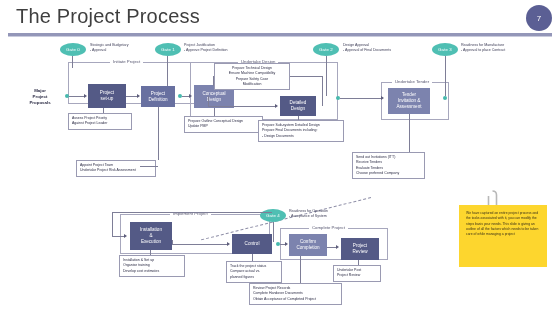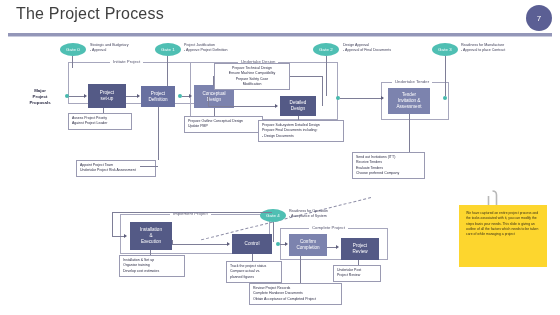--- a/index.html
+++ b/index.html
@@ -8,21 +8,21 @@
     font-family: "Liberation Sans", sans-serif;
     background:#ffffff;
     position:relative;
     overflow:hidden;
   }
   #slide { position:absolute; inset:0; background:#fff; }
 
   
   .title {
     position:absolute; left:16px; top:5px;
-    font-size:16px; color:#3f3f3f; letter-spacing:.2px;
+    font-size:20px; color:#3f3f3f; letter-spacing:.2px;
     font-weight:400;
   }
   .title-rule {
     position:absolute; left:8px; top:33px; width:544px; height:3px;
     background:#9396b8;
   }
   .title-rule2 {
     position:absolute; left:8px; top:36px; width:544px; height:1px;
     background:#c9cbdd;
   }

